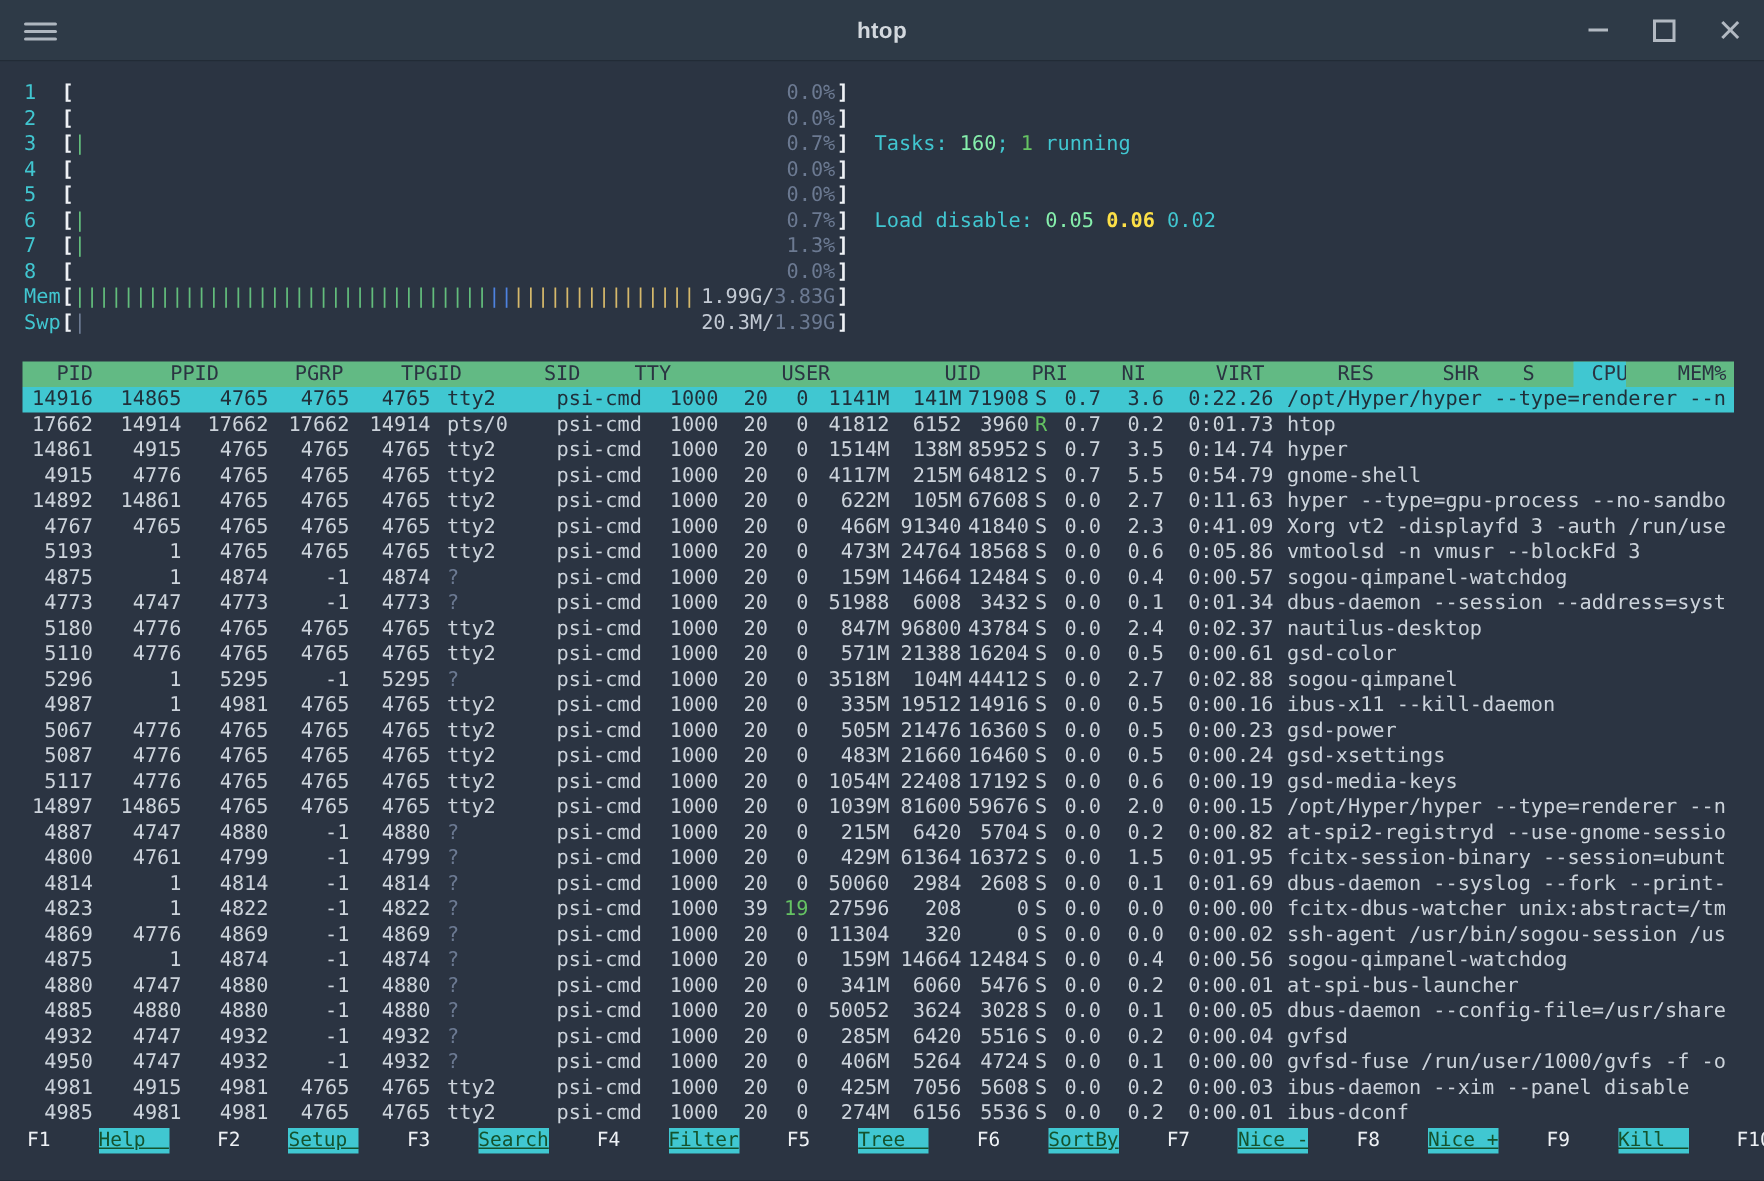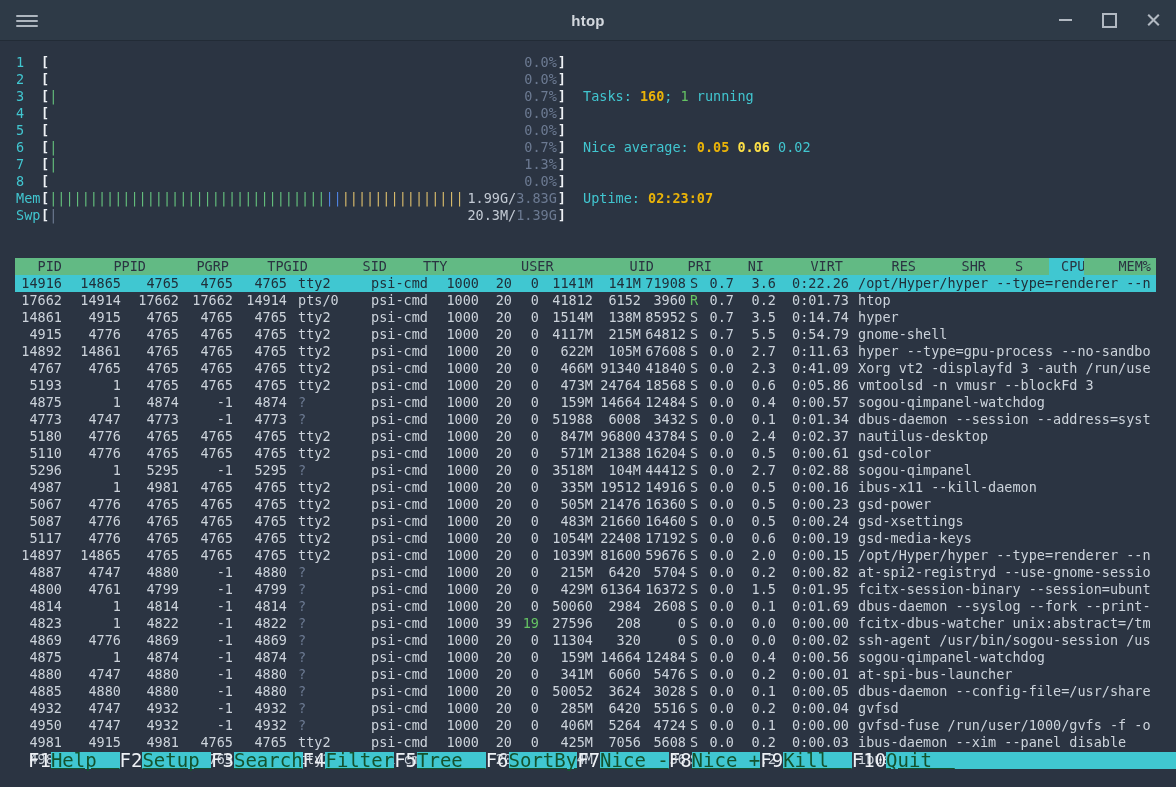--- a/index.html
+++ b/index.html
@@ -25,35 +25,35 @@
   .meters{width:550px;}
   .mline{display:flex;white-space:pre;}
   .mlabel{width:25px;color:#41c6d0;}
   .brk{color:#eef1f5;font-weight:bold;}
   .bar{position:relative;width:509px;overflow:hidden;white-space:pre;}
   .pct{position:absolute;right:1px;top:0;color:#6c7a92;}
   .tick-green{color:#63bd7c;} .tick-blue{color:#4e82e0;} .tick-yellow{color:#d6b96b;} .tick-dim{color:#6c7a92;}
   .mem-used{color:#c3cad4;} .mem-total{color:#6c7a92;}
   .info{margin-left:17px;white-space:pre;}
   .cyan{color:#41c6d0;} .cyan-b{color:#fde047;font-weight:bold;}
-  .white-b{color:#eab308;font-weight:bold;} .green{color:#65c363;}
+  .white-b{color:#86efac;font-weight:normal;} .green{color:#65c363;}
   
   .ptable{margin:17px 20px 0 15px;white-space:pre;}
   .prow{display:grid;grid-template-columns:47px 59px 58px 54px 54px 84px 72px 36px 33px 27px 54px 48px 45px 13px 35px 42px 73px 1fr;
         height:17px;overflow:hidden;}
   .prow>span{overflow:hidden;}
   .c-r{text-align:right;} .c-tty{padding-left:11px;} .c-s{padding-left:4px;} .c-cmd{padding-left:9px;}
   .hdr{background:#62ba84;color:#2b3442;gap:25px;}
   .hdr .sort{background:#40c7d1;padding-left:12px;}
   .sel{background:#40c7d1;color:#20303a;}
   .dim{color:#6c7a92;}
   .st-green{color:#65c363;}
   
   .fnbar{position:absolute;left:0;right:0;bottom:18px;height:17px;display:flex;white-space:pre;
-         padding-left:28px;font-size:19px;line-height:17px;}
+         padding-left:18px;font-size:13px;line-height:17px;gap:32px;}
   .fnkey{color:#eef1f5;}
   .fnlabel{background:#40c7d1;color:#14532d;text-decoration:underline;}
   .fnfill{flex:1;background:#40c7d1;}
 </style>
 </head>
 <body>
 
 <div class="window">
   <div class="titlebar">
     <div class="hamburger">
@@ -84,22 +84,21 @@
           <div class="mline"><span class="mlabel">4</span><span class="brk">[</span><span class="bar"><span class="pct">0.0%</span></span><span class="brk">]</span></div>
           <div class="mline"><span class="mlabel">5</span><span class="brk">[</span><span class="bar"><span class="pct">0.0%</span></span><span class="brk">]</span></div>
           <div class="mline"><span class="mlabel">6</span><span class="brk">[</span><span class="bar"><span class="tick-green">|</span><span class="pct">0.7%</span></span><span class="brk">]</span></div>
           <div class="mline"><span class="mlabel">7</span><span class="brk">[</span><span class="bar"><span class="tick-green">|</span><span class="pct">1.3%</span></span><span class="brk">]</span></div>
           <div class="mline"><span class="mlabel">8</span><span class="brk">[</span><span class="bar"><span class="pct">0.0%</span></span><span class="brk">]</span></div>
           <div class="mline"><span class="mlabel">Mem</span><span class="brk">[</span><span class="bar"><span class="tick-green">||||||||||||||||||||||||||||||||||</span><span class="tick-blue">||</span><span class="tick-yellow">|||||||||||||||</span><span class="pct"><span class="mem-used">1.99G/</span><span class="mem-total">3.83G</span></span></span><span class="brk">]</span></div>
           <div class="mline"><span class="mlabel">Swp</span><span class="brk">[</span><span class="bar"><span class="tick-dim">|</span><span class="pct"><span class="mem-used">20.3M/</span><span class="mem-total">1.39G</span></span></span><span class="brk">]</span></div>
         </div>
       <div class="info">
         <div><span class="cyan">Tasks: </span><span class="white-b">160</span><span class="cyan">; </span><span class="green">1</span><span class="cyan"> running</span></div>
-        <div><span class="cyan">Nice average: </span><span class="white-b">0.05 </span><span class="cyan-b">0.06 </span><span class="cyan">0.02</span></div>
-        <div><span class="cyan">Uptime: </span><span class="white-b">02:23:07</span></div>
+        <div><span class="cyan">Load disable: </span><span class="white-b">0.05 </span><span class="cyan-b">0.06 </span><span class="cyan">0.02</span></div>
       </div>
     </div>
 
     <div class="ptable" id="ptable"><div class="prow hdr"><span class="c-r">PID</span><span class="c-r">PPID</span><span class="c-r">PGRP</span><span class="c-r">TPGID</span><span class="c-r">SID</span><span class="c-tty">TTY</span><span class="">USER</span><span class="c-r">UID</span><span class="c-r">PRI</span><span class="c-r">NI</span><span class="c-r">VIRT</span><span class="c-r">RES</span><span class="c-r">SHR</span><span class="c-s">S</span><span class="c-r sort">CPU%</span><span class="c-r">MEM%</span><span class="c-r">TIME+</span><span class="c-cmd">Command</span></div><div class="prow sel"><span class="c-r">14916</span><span class="c-r">14865</span><span class="c-r">4765</span><span class="c-r">4765</span><span class="c-r">4765</span><span class="c-tty">tty2</span><span class="">psi-cmd</span><span class="c-r">1000</span><span class="c-r">20</span><span class="c-r">0</span><span class="c-r">1141M</span><span class="c-r">141M</span><span class="c-r">71908</span><span class="c-s">S</span><span class="c-r">0.7</span><span class="c-r">3.6</span><span class="c-r">0:22.26</span><span class="c-cmd">/opt/Hyper/hyper --type=renderer --n</span></div><div class="prow"><span class="c-r">17662</span><span class="c-r">14914</span><span class="c-r">17662</span><span class="c-r">17662</span><span class="c-r">14914</span><span class="c-tty">pts/0</span><span class="">psi-cmd</span><span class="c-r">1000</span><span class="c-r">20</span><span class="c-r">0</span><span class="c-r">41812</span><span class="c-r">6152</span><span class="c-r">3960</span><span class="c-s st-green">R</span><span class="c-r">0.7</span><span class="c-r">0.2</span><span class="c-r">0:01.73</span><span class="c-cmd">htop</span></div><div class="prow"><span class="c-r">14861</span><span class="c-r">4915</span><span class="c-r">4765</span><span class="c-r">4765</span><span class="c-r">4765</span><span class="c-tty">tty2</span><span class="">psi-cmd</span><span class="c-r">1000</span><span class="c-r">20</span><span class="c-r">0</span><span class="c-r">1514M</span><span class="c-r">138M</span><span class="c-r">85952</span><span class="c-s">S</span><span class="c-r">0.7</span><span class="c-r">3.5</span><span class="c-r">0:14.74</span><span class="c-cmd">hyper</span></div><div class="prow"><span class="c-r">4915</span><span class="c-r">4776</span><span class="c-r">4765</span><span class="c-r">4765</span><span class="c-r">4765</span><span class="c-tty">tty2</span><span class="">psi-cmd</span><span class="c-r">1000</span><span class="c-r">20</span><span class="c-r">0</span><span class="c-r">4117M</span><span class="c-r">215M</span><span class="c-r">64812</span><span class="c-s">S</span><span class="c-r">0.7</span><span class="c-r">5.5</span><span class="c-r">0:54.79</span><span class="c-cmd">gnome-shell</span></div><div class="prow"><span class="c-r">14892</span><span class="c-r">14861</span><span class="c-r">4765</span><span class="c-r">4765</span><span class="c-r">4765</span><span class="c-tty">tty2</span><span class="">psi-cmd</span><span class="c-r">1000</span><span class="c-r">20</span><span class="c-r">0</span><span class="c-r">622M</span><span class="c-r">105M</span><span class="c-r">67608</span><span class="c-s">S</span><span class="c-r">0.0</span><span class="c-r">2.7</span><span class="c-r">0:11.63</span><span class="c-cmd">hyper --type=gpu-process --no-sandbo</span></div><div class="prow"><span class="c-r">4767</span><span class="c-r">4765</span><span class="c-r">4765</span><span class="c-r">4765</span><span class="c-r">4765</span><span class="c-tty">tty2</span><span class="">psi-cmd</span><span class="c-r">1000</span><span class="c-r">20</span><span class="c-r">0</span><span class="c-r">466M</span><span class="c-r">91340</span><span class="c-r">41840</span><span class="c-s">S</span><span class="c-r">0.0</span><span class="c-r">2.3</span><span class="c-r">0:41.09</span><span class="c-cmd">Xorg vt2 -displayfd 3 -auth /run/use</span></div><div class="prow"><span class="c-r">5193</span><span class="c-r">1</span><span class="c-r">4765</span><span class="c-r">4765</span><span class="c-r">4765</span><span class="c-tty">tty2</span><span class="">psi-cmd</span><span class="c-r">1000</span><span class="c-r">20</span><span class="c-r">0</span><span class="c-r">473M</span><span class="c-r">24764</span><span class="c-r">18568</span><span class="c-s">S</span><span class="c-r">0.0</span><span class="c-r">0.6</span><span class="c-r">0:05.86</span><span class="c-cmd">vmtoolsd -n vmusr --blockFd 3</span></div><div class="prow"><span class="c-r">4875</span><span class="c-r">1</span><span class="c-r">4874</span><span class="c-r">-1</span><span class="c-r">4874</span><span class="c-tty dim">?</span><span class="">psi-cmd</span><span class="c-r">1000</span><span class="c-r">20</span><span class="c-r">0</span><span class="c-r">159M</span><span class="c-r">14664</span><span class="c-r">12484</span><span class="c-s">S</span><span class="c-r">0.0</span><span class="c-r">0.4</span><span class="c-r">0:00.57</span><span class="c-cmd">sogou-qimpanel-watchdog</span></div><div class="prow"><span class="c-r">4773</span><span class="c-r">4747</span><span class="c-r">4773</span><span class="c-r">-1</span><span class="c-r">4773</span><span class="c-tty dim">?</span><span class="">psi-cmd</span><span class="c-r">1000</span><span class="c-r">20</span><span class="c-r">0</span><span class="c-r">51988</span><span class="c-r">6008</span><span class="c-r">3432</span><span class="c-s">S</span><span class="c-r">0.0</span><span class="c-r">0.1</span><span class="c-r">0:01.34</span><span class="c-cmd">dbus-daemon --session --address=syst</span></div><div class="prow"><span class="c-r">5180</span><span class="c-r">4776</span><span class="c-r">4765</span><span class="c-r">4765</span><span class="c-r">4765</span><span class="c-tty">tty2</span><span class="">psi-cmd</span><span class="c-r">1000</span><span class="c-r">20</span><span class="c-r">0</span><span class="c-r">847M</span><span class="c-r">96800</span><span class="c-r">43784</span><span class="c-s">S</span><span class="c-r">0.0</span><span class="c-r">2.4</span><span class="c-r">0:02.37</span><span class="c-cmd">nautilus-desktop</span></div><div class="prow"><span class="c-r">5110</span><span class="c-r">4776</span><span class="c-r">4765</span><span class="c-r">4765</span><span class="c-r">4765</span><span class="c-tty">tty2</span><span class="">psi-cmd</span><span class="c-r">1000</span><span class="c-r">20</span><span class="c-r">0</span><span class="c-r">571M</span><span class="c-r">21388</span><span class="c-r">16204</span><span class="c-s">S</span><span class="c-r">0.0</span><span class="c-r">0.5</span><span class="c-r">0:00.61</span><span class="c-cmd">gsd-color</span></div><div class="prow"><span class="c-r">5296</span><span class="c-r">1</span><span class="c-r">5295</span><span class="c-r">-1</span><span class="c-r">5295</span><span class="c-tty dim">?</span><span class="">psi-cmd</span><span class="c-r">1000</span><span class="c-r">20</span><span class="c-r">0</span><span class="c-r">3518M</span><span class="c-r">104M</span><span class="c-r">44412</span><span class="c-s">S</span><span class="c-r">0.0</span><span class="c-r">2.7</span><span class="c-r">0:02.88</span><span class="c-cmd">sogou-qimpanel</span></div><div class="prow"><span class="c-r">4987</span><span class="c-r">1</span><span class="c-r">4981</span><span class="c-r">4765</span><span class="c-r">4765</span><span class="c-tty">tty2</span><span class="">psi-cmd</span><span class="c-r">1000</span><span class="c-r">20</span><span class="c-r">0</span><span class="c-r">335M</span><span class="c-r">19512</span><span class="c-r">14916</span><span class="c-s">S</span><span class="c-r">0.0</span><span class="c-r">0.5</span><span class="c-r">0:00.16</span><span class="c-cmd">ibus-x11 --kill-daemon</span></div><div class="prow"><span class="c-r">5067</span><span class="c-r">4776</span><span class="c-r">4765</span><span class="c-r">4765</span><span class="c-r">4765</span><span class="c-tty">tty2</span><span class="">psi-cmd</span><span class="c-r">1000</span><span class="c-r">20</span><span class="c-r">0</span><span class="c-r">505M</span><span class="c-r">21476</span><span class="c-r">16360</span><span class="c-s">S</span><span class="c-r">0.0</span><span class="c-r">0.5</span><span class="c-r">0:00.23</span><span class="c-cmd">gsd-power</span></div><div class="prow"><span class="c-r">5087</span><span class="c-r">4776</span><span class="c-r">4765</span><span class="c-r">4765</span><span class="c-r">4765</span><span class="c-tty">tty2</span><span class="">psi-cmd</span><span class="c-r">1000</span><span class="c-r">20</span><span class="c-r">0</span><span class="c-r">483M</span><span class="c-r">21660</span><span class="c-r">16460</span><span class="c-s">S</span><span class="c-r">0.0</span><span class="c-r">0.5</span><span class="c-r">0:00.24</span><span class="c-cmd">gsd-xsettings</span></div><div class="prow"><span class="c-r">5117</span><span class="c-r">4776</span><span class="c-r">4765</span><span class="c-r">4765</span><span class="c-r">4765</span><span class="c-tty">tty2</span><span class="">psi-cmd</span><span class="c-r">1000</span><span class="c-r">20</span><span class="c-r">0</span><span class="c-r">1054M</span><span class="c-r">22408</span><span class="c-r">17192</span><span class="c-s">S</span><span class="c-r">0.0</span><span class="c-r">0.6</span><span class="c-r">0:00.19</span><span class="c-cmd">gsd-media-keys</span></div><div class="prow"><span class="c-r">14897</span><span class="c-r">14865</span><span class="c-r">4765</span><span class="c-r">4765</span><span class="c-r">4765</span><span class="c-tty">tty2</span><span class="">psi-cmd</span><span class="c-r">1000</span><span class="c-r">20</span><span class="c-r">0</span><span class="c-r">1039M</span><span class="c-r">81600</span><span class="c-r">59676</span><span class="c-s">S</span><span class="c-r">0.0</span><span class="c-r">2.0</span><span class="c-r">0:00.15</span><span class="c-cmd">/opt/Hyper/hyper --type=renderer --n</span></div><div class="prow"><span class="c-r">4887</span><span class="c-r">4747</span><span class="c-r">4880</span><span class="c-r">-1</span><span class="c-r">4880</span><span class="c-tty dim">?</span><span class="">psi-cmd</span><span class="c-r">1000</span><span class="c-r">20</span><span class="c-r">0</span><span class="c-r">215M</span><span class="c-r">6420</span><span class="c-r">5704</span><span class="c-s">S</span><span class="c-r">0.0</span><span class="c-r">0.2</span><span class="c-r">0:00.82</span><span class="c-cmd">at-spi2-registryd --use-gnome-sessio</span></div><div class="prow"><span class="c-r">4800</span><span class="c-r">4761</span><span class="c-r">4799</span><span class="c-r">-1</span><span class="c-r">4799</span><span class="c-tty dim">?</span><span class="">psi-cmd</span><span class="c-r">1000</span><span class="c-r">20</span><span class="c-r">0</span><span class="c-r">429M</span><span class="c-r">61364</span><span class="c-r">16372</span><span class="c-s">S</span><span class="c-r">0.0</span><span class="c-r">1.5</span><span class="c-r">0:01.95</span><span class="c-cmd">fcitx-session-binary --session=ubunt</span></div><div class="prow"><span class="c-r">4814</span><span class="c-r">1</span><span class="c-r">4814</span><span class="c-r">-1</span><span class="c-r">4814</span><span class="c-tty dim">?</span><span class="">psi-cmd</span><span class="c-r">1000</span><span class="c-r">20</span><span class="c-r">0</span><span class="c-r">50060</span><span class="c-r">2984</span><span class="c-r">2608</span><span class="c-s">S</span><span class="c-r">0.0</span><span class="c-r">0.1</span><span class="c-r">0:01.69</span><span class="c-cmd">dbus-daemon --syslog --fork --print-</span></div><div class="prow"><span class="c-r">4823</span><span class="c-r">1</span><span class="c-r">4822</span><span class="c-r">-1</span><span class="c-r">4822</span><span class="c-tty dim">?</span><span class="">psi-cmd</span><span class="c-r">1000</span><span class="c-r">39</span><span class="c-r st-green">19</span><span class="c-r">27596</span><span class="c-r">208</span><span class="c-r">0</span><span class="c-s">S</span><span class="c-r">0.0</span><span class="c-r">0.0</span><span class="c-r">0:00.00</span><span class="c-cmd">fcitx-dbus-watcher unix:abstract=/tm</span></div><div class="prow"><span class="c-r">4869</span><span class="c-r">4776</span><span class="c-r">4869</span><span class="c-r">-1</span><span class="c-r">4869</span><span class="c-tty dim">?</span><span class="">psi-cmd</span><span class="c-r">1000</span><span class="c-r">20</span><span class="c-r">0</span><span class="c-r">11304</span><span class="c-r">320</span><span class="c-r">0</span><span class="c-s">S</span><span class="c-r">0.0</span><span class="c-r">0.0</span><span class="c-r">0:00.02</span><span class="c-cmd">ssh-agent /usr/bin/sogou-session /us</span></div><div class="prow"><span class="c-r">4875</span><span class="c-r">1</span><span class="c-r">4874</span><span class="c-r">-1</span><span class="c-r">4874</span><span class="c-tty dim">?</span><span class="">psi-cmd</span><span class="c-r">1000</span><span class="c-r">20</span><span class="c-r">0</span><span class="c-r">159M</span><span class="c-r">14664</span><span class="c-r">12484</span><span class="c-s">S</span><span class="c-r">0.0</span><span class="c-r">0.4</span><span class="c-r">0:00.56</span><span class="c-cmd">sogou-qimpanel-watchdog</span></div><div class="prow"><span class="c-r">4880</span><span class="c-r">4747</span><span class="c-r">4880</span><span class="c-r">-1</span><span class="c-r">4880</span><span class="c-tty dim">?</span><span class="">psi-cmd</span><span class="c-r">1000</span><span class="c-r">20</span><span class="c-r">0</span><span class="c-r">341M</span><span class="c-r">6060</span><span class="c-r">5476</span><span class="c-s">S</span><span class="c-r">0.0</span><span class="c-r">0.2</span><span class="c-r">0:00.01</span><span class="c-cmd">at-spi-bus-launcher</span></div><div class="prow"><span class="c-r">4885</span><span class="c-r">4880</span><span class="c-r">4880</span><span class="c-r">-1</span><span class="c-r">4880</span><span class="c-tty dim">?</span><span class="">psi-cmd</span><span class="c-r">1000</span><span class="c-r">20</span><span class="c-r">0</span><span class="c-r">50052</span><span class="c-r">3624</span><span class="c-r">3028</span><span class="c-s">S</span><span class="c-r">0.0</span><span class="c-r">0.1</span><span class="c-r">0:00.05</span><span class="c-cmd">dbus-daemon --config-file=/usr/share</span></div><div class="prow"><span class="c-r">4932</span><span class="c-r">4747</span><span class="c-r">4932</span><span class="c-r">-1</span><span class="c-r">4932</span><span class="c-tty dim">?</span><span class="">psi-cmd</span><span class="c-r">1000</span><span class="c-r">20</span><span class="c-r">0</span><span class="c-r">285M</span><span class="c-r">6420</span><span class="c-r">5516</span><span class="c-s">S</span><span class="c-r">0.0</span><span class="c-r">0.2</span><span class="c-r">0:00.04</span><span class="c-cmd">gvfsd</span></div><div class="prow"><span class="c-r">4950</span><span class="c-r">4747</span><span class="c-r">4932</span><span class="c-r">-1</span><span class="c-r">4932</span><span class="c-tty dim">?</span><span class="">psi-cmd</span><span class="c-r">1000</span><span class="c-r">20</span><span class="c-r">0</span><span class="c-r">406M</span><span class="c-r">5264</span><span class="c-r">4724</span><span class="c-s">S</span><span class="c-r">0.0</span><span class="c-r">0.1</span><span class="c-r">0:00.00</span><span class="c-cmd">gvfsd-fuse /run/user/1000/gvfs -f -o</span></div><div class="prow"><span class="c-r">4981</span><span class="c-r">4915</span><span class="c-r">4981</span><span class="c-r">4765</span><span class="c-r">4765</span><span class="c-tty">tty2</span><span class="">psi-cmd</span><span class="c-r">1000</span><span class="c-r">20</span><span class="c-r">0</span><span class="c-r">425M</span><span class="c-r">7056</span><span class="c-r">5608</span><span class="c-s">S</span><span class="c-r">0.0</span><span class="c-r">0.2</span><span class="c-r">0:00.03</span><span class="c-cmd">ibus-daemon --xim --panel disable</span></div><div class="prow"><span class="c-r">4985</span><span class="c-r">4981</span><span class="c-r">4981</span><span class="c-r">4765</span><span class="c-r">4765</span><span class="c-tty">tty2</span><span class="">psi-cmd</span><span class="c-r">1000</span><span class="c-r">20</span><span class="c-r">0</span><span class="c-r">274M</span><span class="c-r">6156</span><span class="c-r">5536</span><span class="c-s">S</span><span class="c-r">0.0</span><span class="c-r">0.2</span><span class="c-r">0:00.01</span><span class="c-cmd">ibus-dconf</span></div></div>
 
     <div class="fnbar" id="fnbar"><span class="fnkey">F1</span><span class="fnlabel">Help  </span><span class="fnkey">F2</span><span class="fnlabel">Setup </span><span class="fnkey">F3</span><span class="fnlabel">Search</span><span class="fnkey">F4</span><span class="fnlabel">Filter</span><span class="fnkey">F5</span><span class="fnlabel">Tree  </span><span class="fnkey">F6</span><span class="fnlabel">SortBy</span><span class="fnkey">F7</span><span class="fnlabel">Nice -</span><span class="fnkey">F8</span><span class="fnlabel">Nice +</span><span class="fnkey">F9</span><span class="fnlabel">Kill  </span><span class="fnkey">F10</span><span class="fnlabel">Quit  </span><span class="fnfill"></span></div>
   </div>
 </div>
 
 </body></html>

